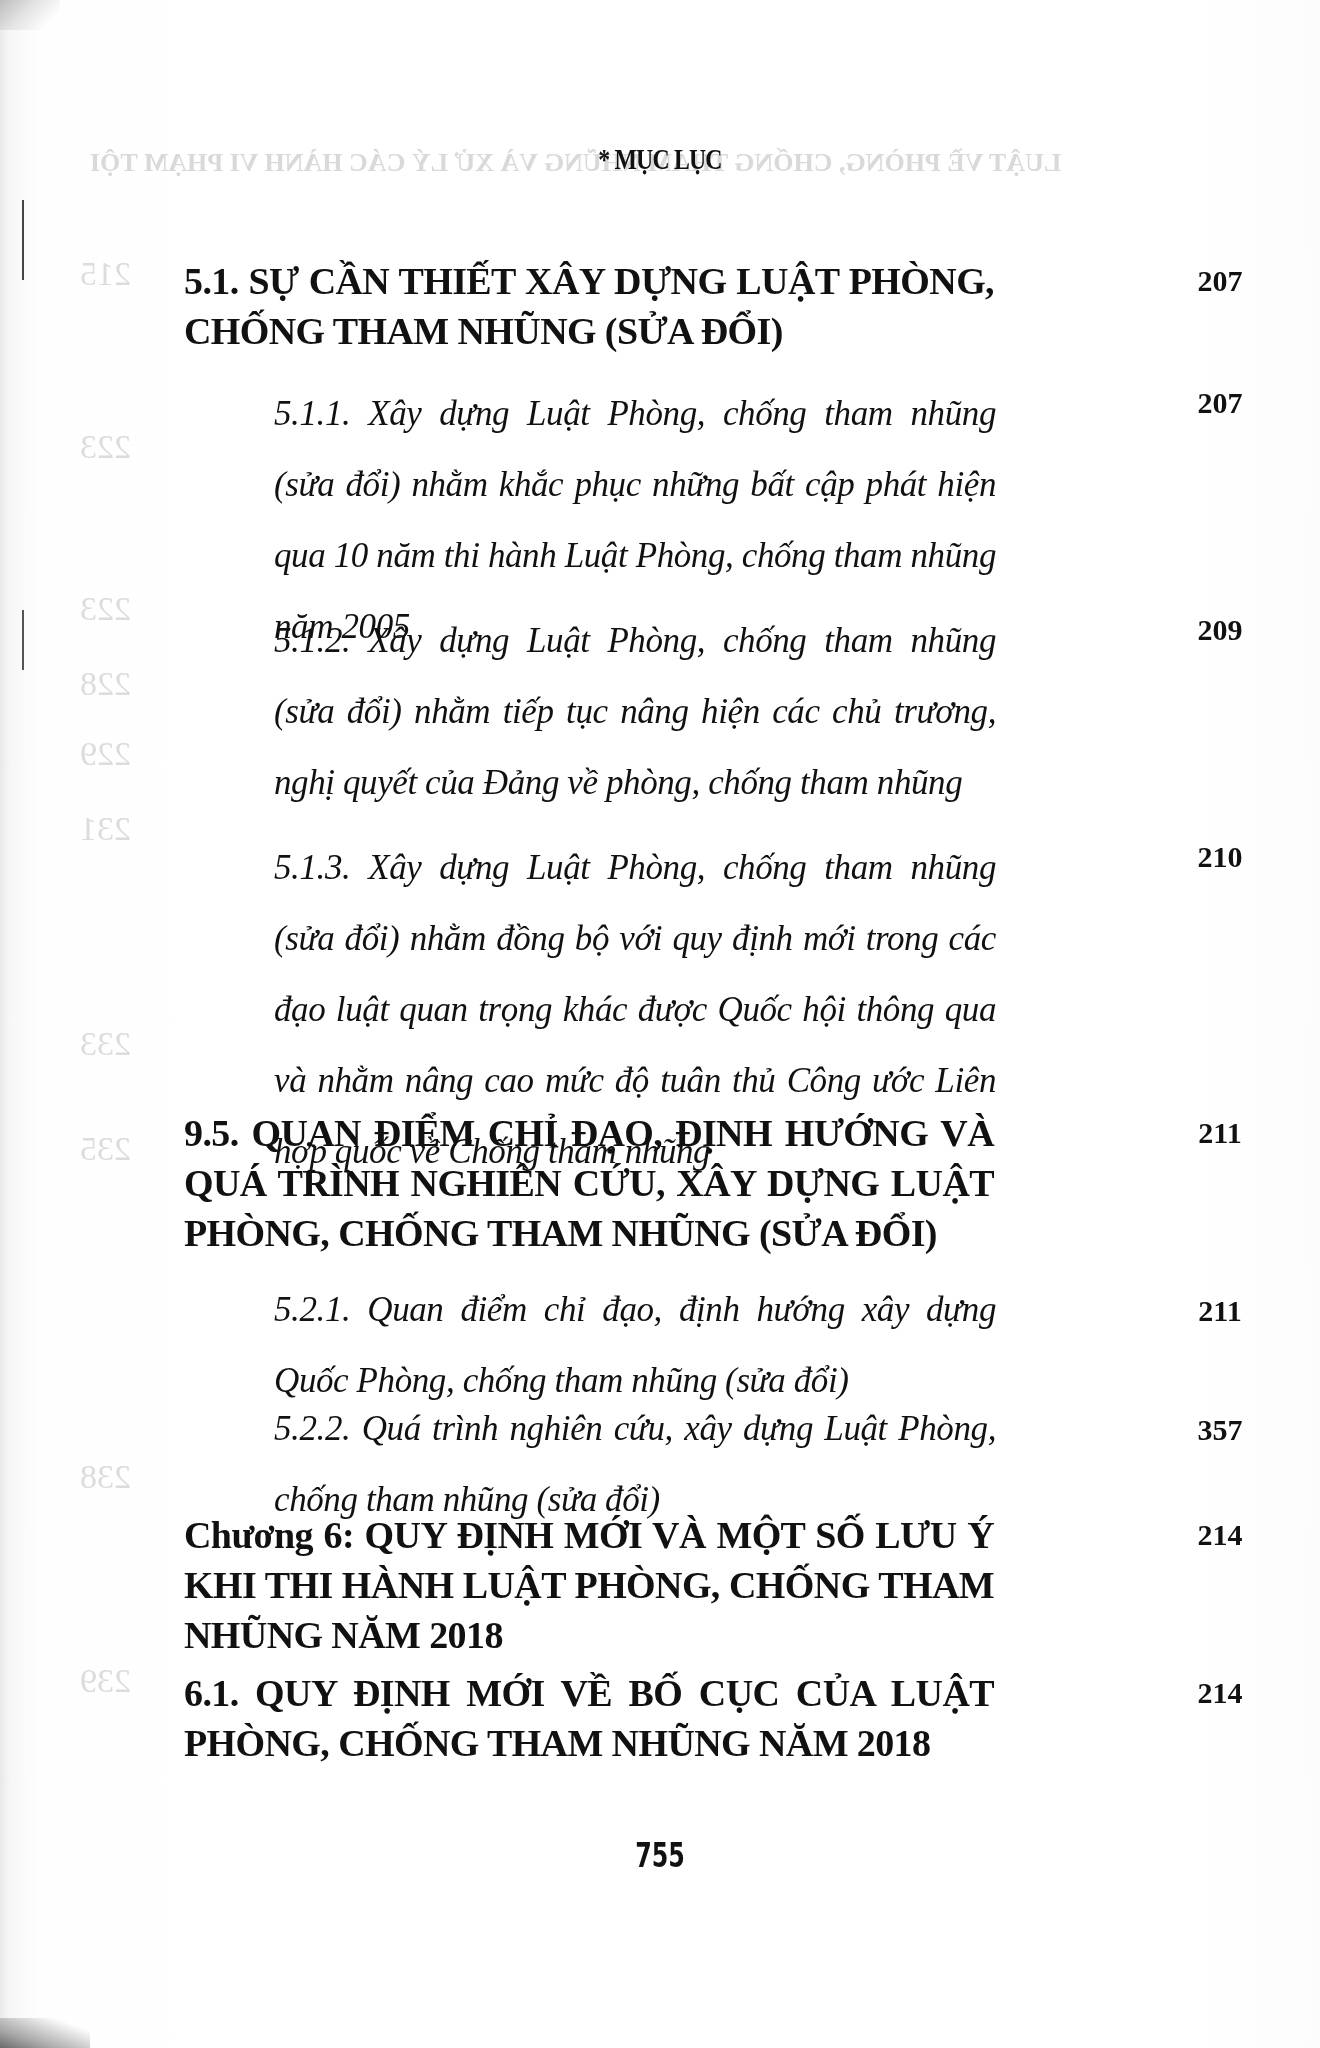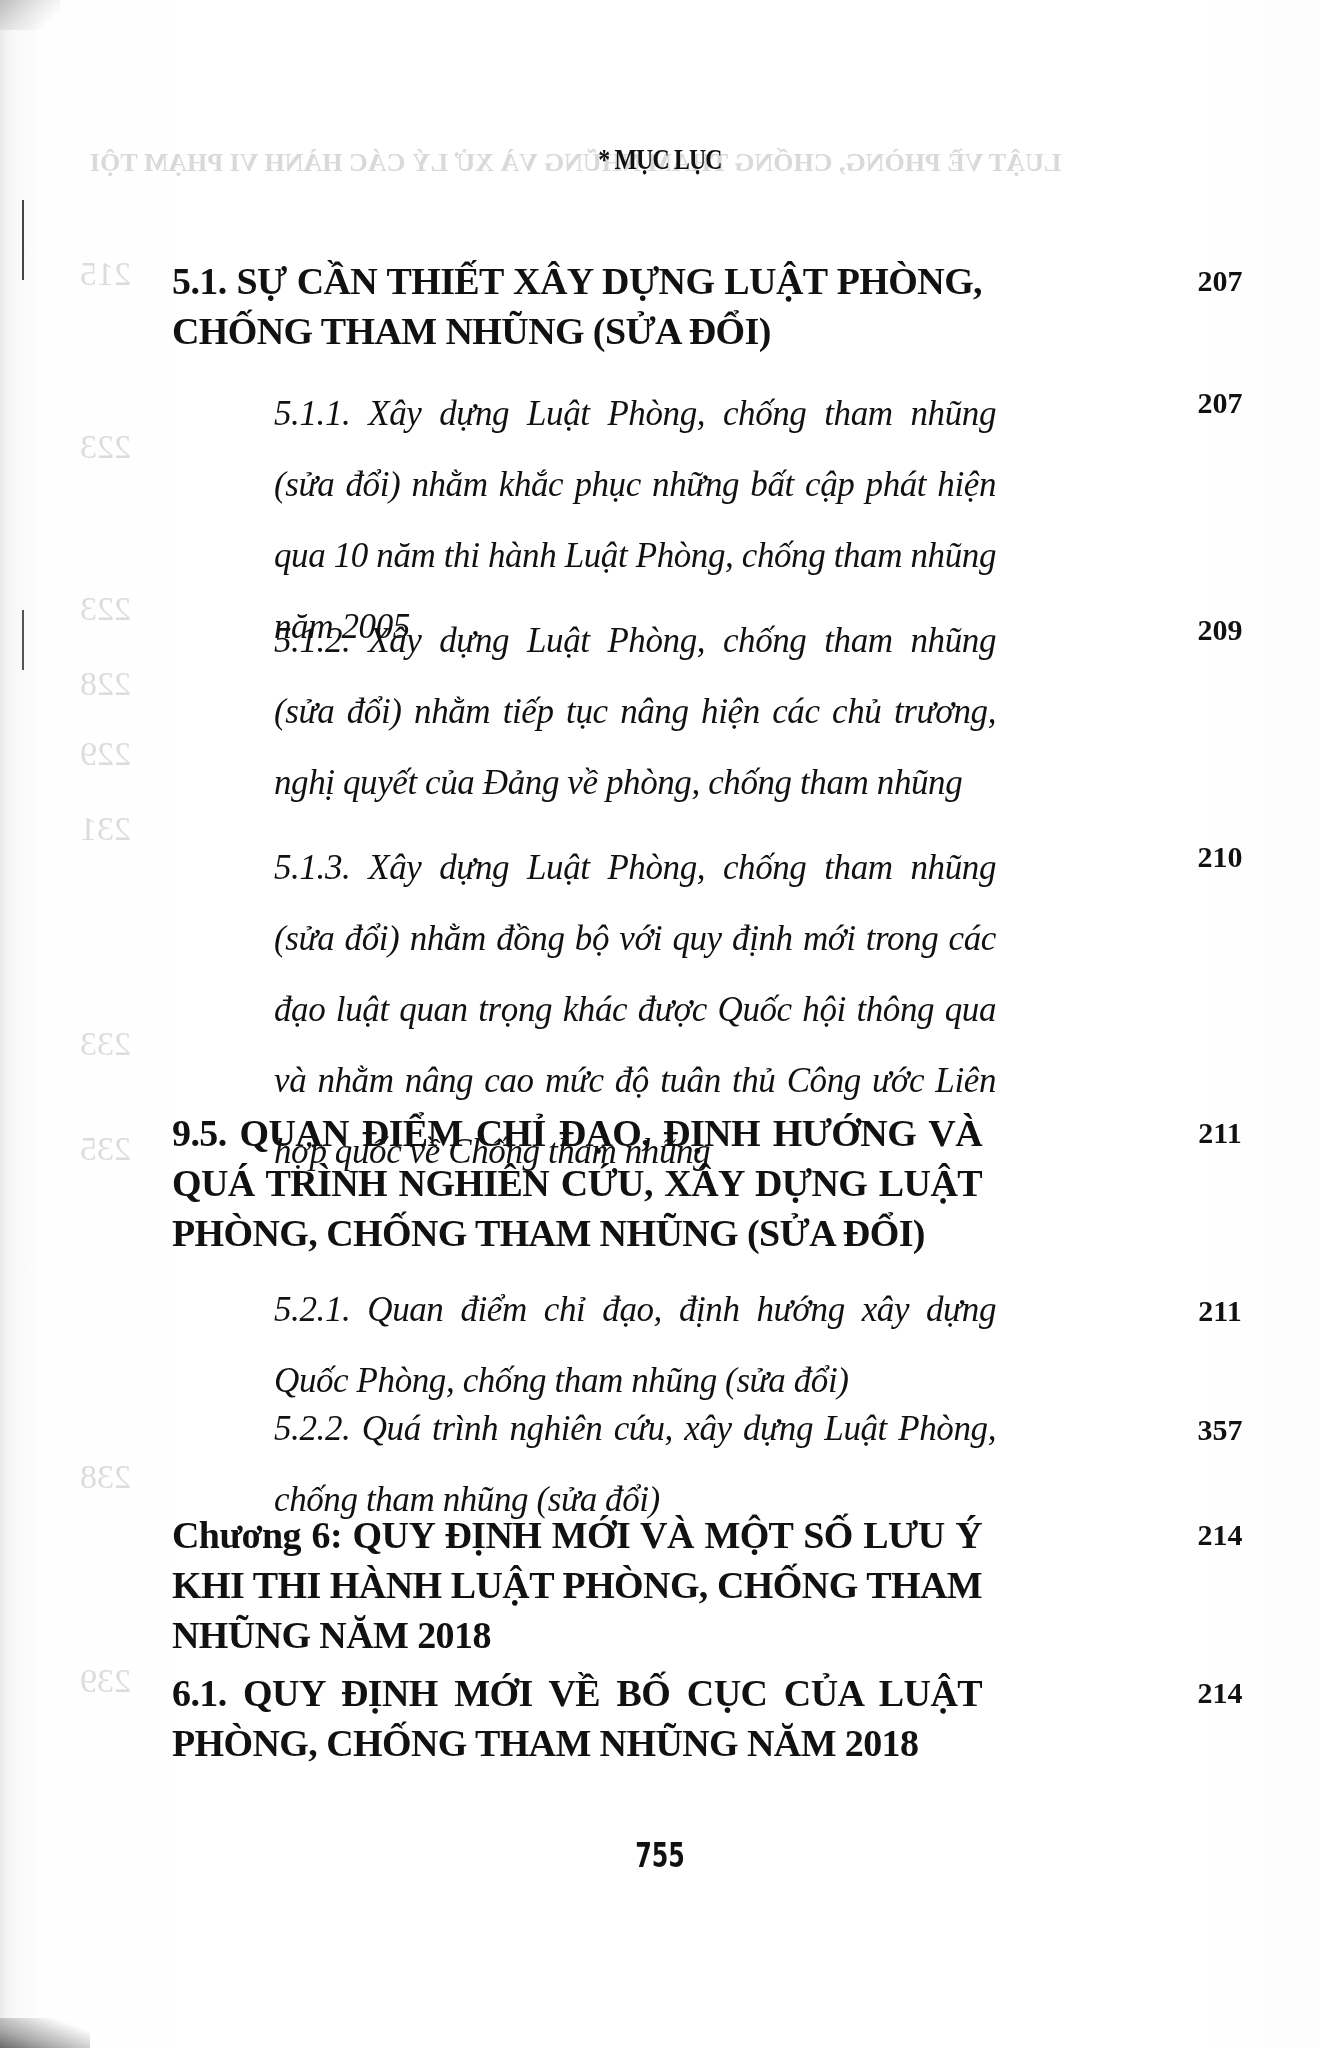--- a/index.html
+++ b/index.html
@@ -76,21 +76,21 @@
       position: absolute;
       left: 0;
       width: 1320px;
     }
     .toc-title {
       position: absolute;
       text-align: justify;
       text-align-last: left;
     }
     .lvl1 .toc-title {
-      left: 172px;
+      left: 184px;
       width: 810px;
       font-weight: bold;
       font-size: 38px;
       line-height: 50px;
       letter-spacing: -0.6px;
     }
     .lvl2 .toc-title {
       left: 274px;
       width: 722px;
       font-style: italic;

